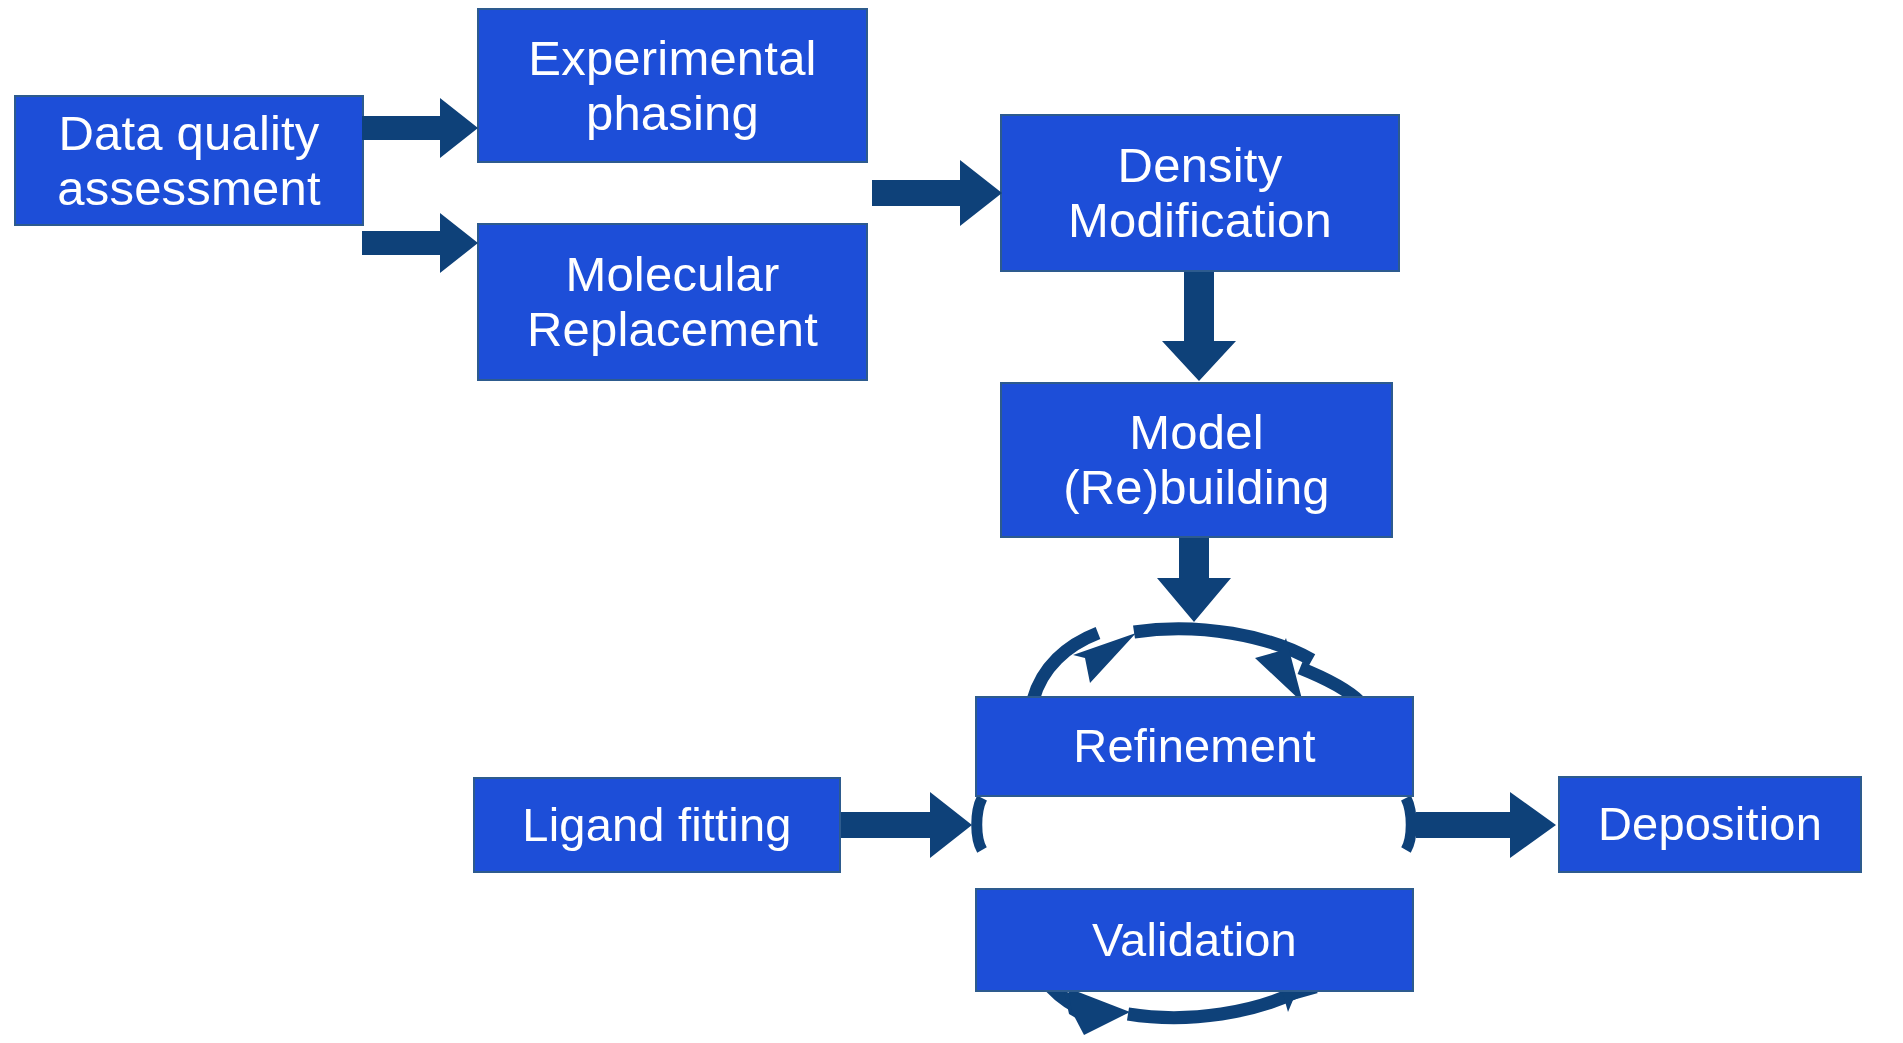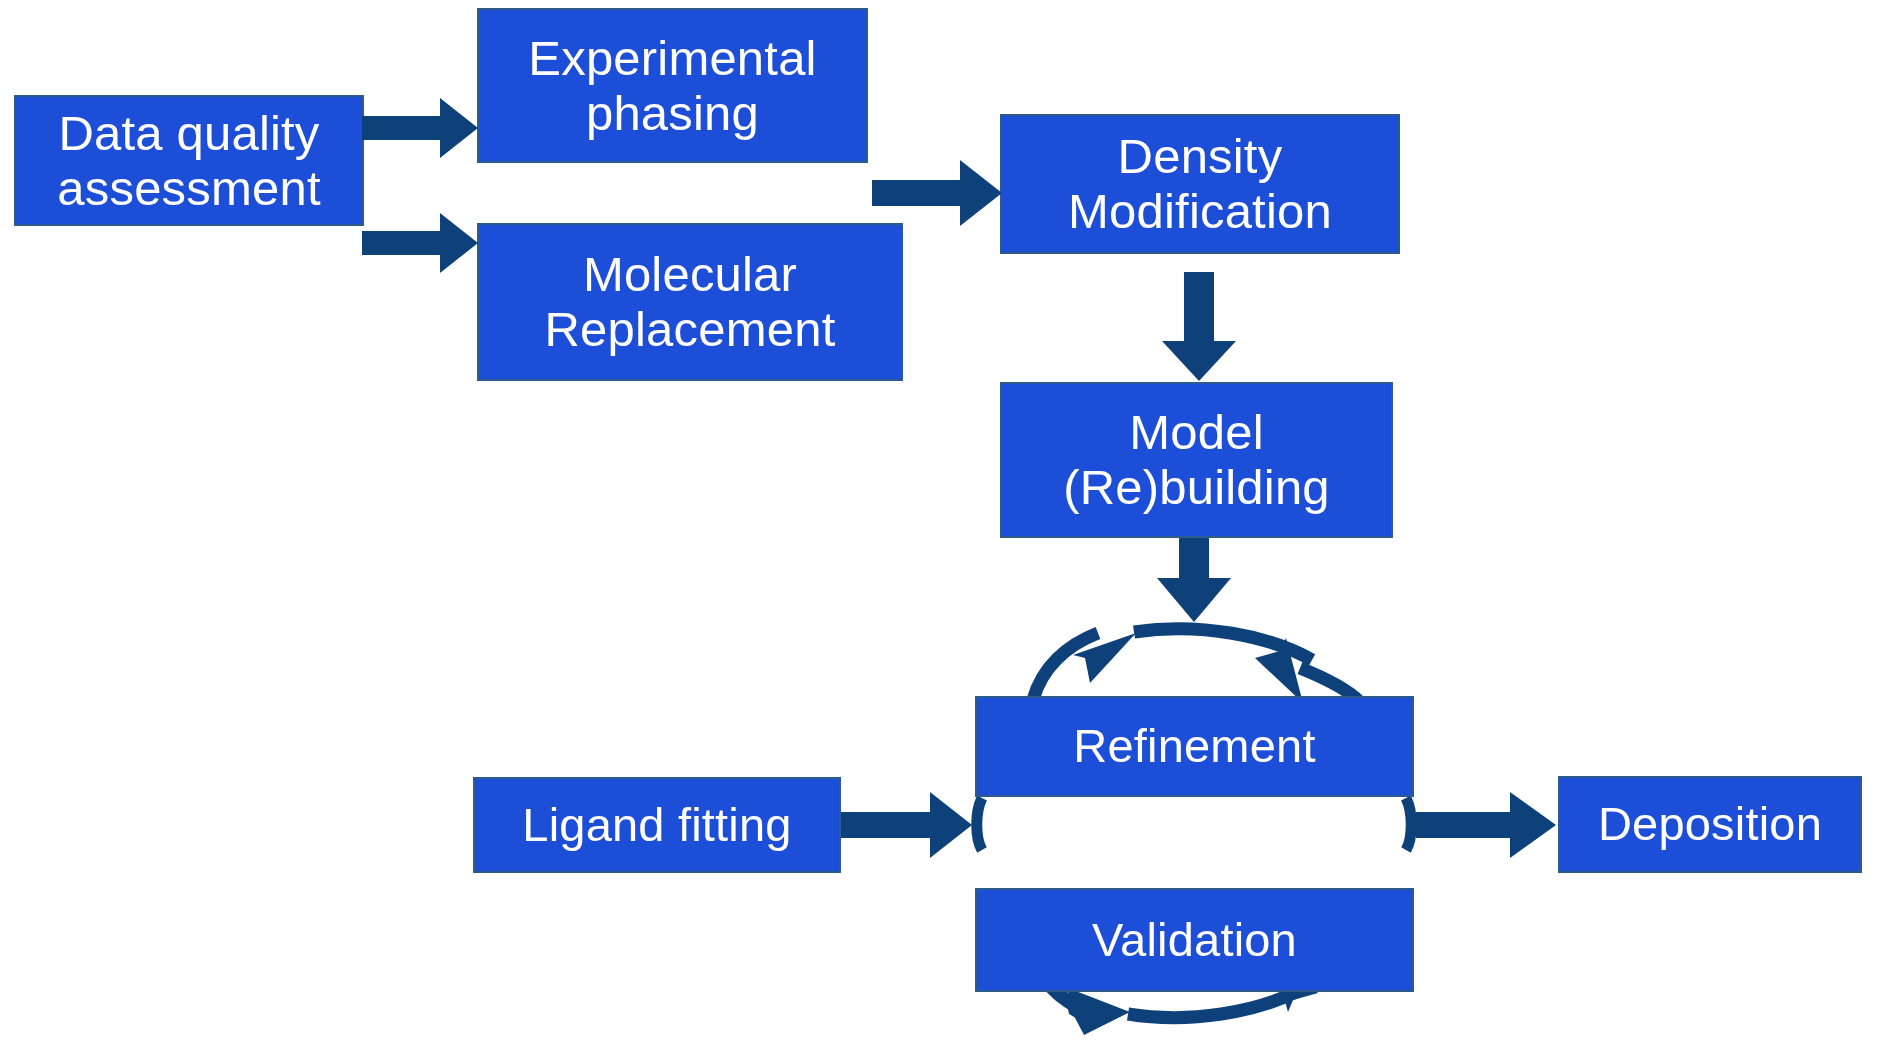--- a/index.html
+++ b/index.html
@@ -54,26 +54,26 @@
   <div class="node fs-big" style="left:14px; top:95px; width:350px; height:131px;">
     <span class="label">Data quality
 assessment</span>
   </div>
 
   <div class="node fs-big" style="left:477px; top:8px; width:391px; height:155px;">
     <span class="label">Experimental
 phasing</span>
   </div>
 
-  <div class="node fs-big" style="left:477px; top:223px; width:426px; height:158px;">
+  <div class="node fs-big" style="left:477px; top:223px; width:391px; height:158px;">
     <span class="label">Molecular
 Replacement</span>
   </div>
 
-  <div class="node fs-big" style="left:1000px; top:114px; width:400px; height:140px;">
+  <div class="node fs-big" style="left:1000px; top:114px; width:400px; height:158px;">
     <span class="label">Density
 Modification</span>
   </div>
 
   <div class="node fs-big" style="left:1000px; top:382px; width:393px; height:156px;">
     <span class="label">Model
 (Re)building</span>
   </div>
 
   <div class="node fs-mid" style="left:473px; top:777px; width:368px; height:96px;text-align:right;">

